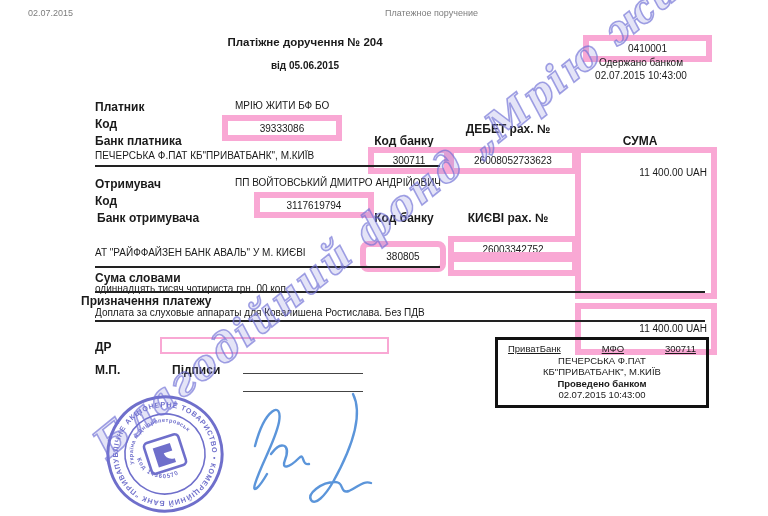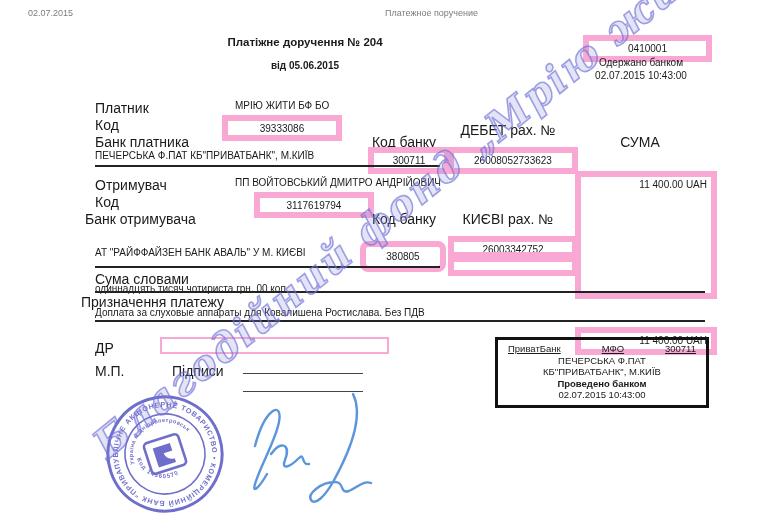--- a/index.html
+++ b/index.html
@@ -2,28 +2,28 @@
 <html><head>
 <meta charset="utf-8">
 <style>
   html,body{margin:0;padding:0;background:#e8e8e8;}
   .page{
     position:relative;width:768px;height:516px;background:#ffffff;
     font-family:"Liberation Sans",sans-serif;color:#1a1a1a;overflow:hidden;
   }
   .abs{position:absolute;}
   .muted{color:#7d7d7d;font-size:9px;}
-  .lbl{font-weight:normal;font-size:14px;white-space:nowrap;}
+  .lbl{font-weight:bold;font-size:12px;white-space:nowrap;}
   .txt{font-size:10px;white-space:nowrap;}
   .ctr{text-align:center;}
   .box{
     position:absolute;border:6px solid #f9a8d4;font-size:10px;
     display:flex;align-items:center;justify-content:center;white-space:nowrap;
   }
-  .box.right{justify-content:flex-end;align-items:flex-start;padding:2px 4px;margin-top:24px;}
+  .box.right{justify-content:flex-end;align-items:flex-start;padding:14px 4px;}
   .hline{position:absolute;height:2px;background:#222;}
   .sigline{position:absolute;height:1px;background:#444;}
   .title{font-weight:bold;font-size:11.5px;}
   .stampbox{
     position:absolute;left:495px;top:337px;width:208px;height:62px;
     border:3px solid #111;font-size:9.5px;line-height:11.5px;text-align:center;
     padding-top:3px;box-sizing:content-box;
   }
   .stampbox .row1{display:flex;justify-content:space-between;padding:0 10px;text-decoration:underline;}
   .watermark{
@@ -65,21 +65,21 @@
   <div class="box z10" style="left:368px;top:147px;width:70px;height:15px;">300711</div>
   <div class="box z10" style="left:448px;top:147px;width:118px;height:15px;">26008052733623</div>
   <div class="box right z10" style="left:575px;top:147px;width:122px;height:112px;">11 400.00 UAH</div>
   <div class="hline z10" style="left:95px;top:165px;width:345px;"></div>
 
   <div class="abs lbl z10" style="left:95px;top:177px;">Отримувач</div>
   <div class="abs txt z10" style="left:235px;top:177px;">ПП ВОЙТОВСЬКИЙ ДМИТРО АНДРІЙОВИЧ</div>
   <div class="abs lbl z10" style="left:95px;top:194px;">Код</div>
   <div class="box z10" style="left:222px;top:192px;width:108px;height:14px;margin-left:32px;">3117619794</div>
 
-  <div class="abs lbl z10" style="left:85px;top:211px;">Банк отримувача</div>
+  <div class="abs lbl z10" style="left:97px;top:211px;">Банк отримувача</div>
   <div class="abs lbl ctr z10" style="left:368px;top:211px;width:72px;">Код банку</div>
   <div class="abs lbl ctr z10" style="left:448px;top:211px;width:120px;">КИЄВІ рах. №</div>
 
   <div class="abs txt z10" style="left:95px;top:247px;">АТ "РАЙФФАЙЗЕН БАНК АВАЛЬ" У М. КИЄВІ</div>
   <div class="box z10" style="left:360px;top:241px;width:74px;height:19px;border-radius:8px;">380805</div>
   <div class="box z10" style="left:448px;top:236px;width:118px;height:14px;">26003342752</div>
   <div class="box z10" style="left:448px;top:252px;width:118px;height:12px;"></div>
   <div class="hline z10" style="left:95px;top:266px;width:345px;"></div>
 
   <div class="abs lbl z10" style="left:95px;top:271px;">Сума словами</div>

